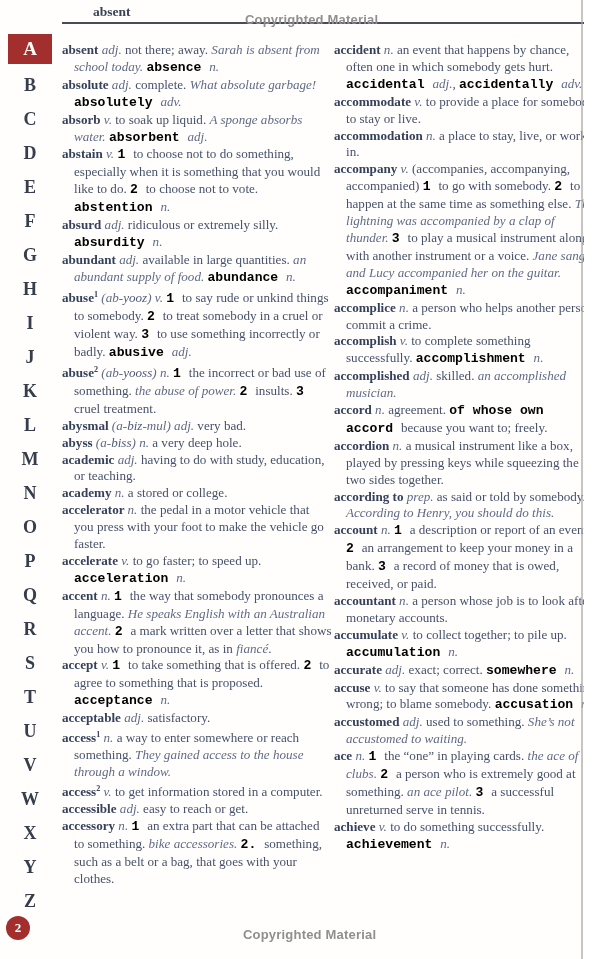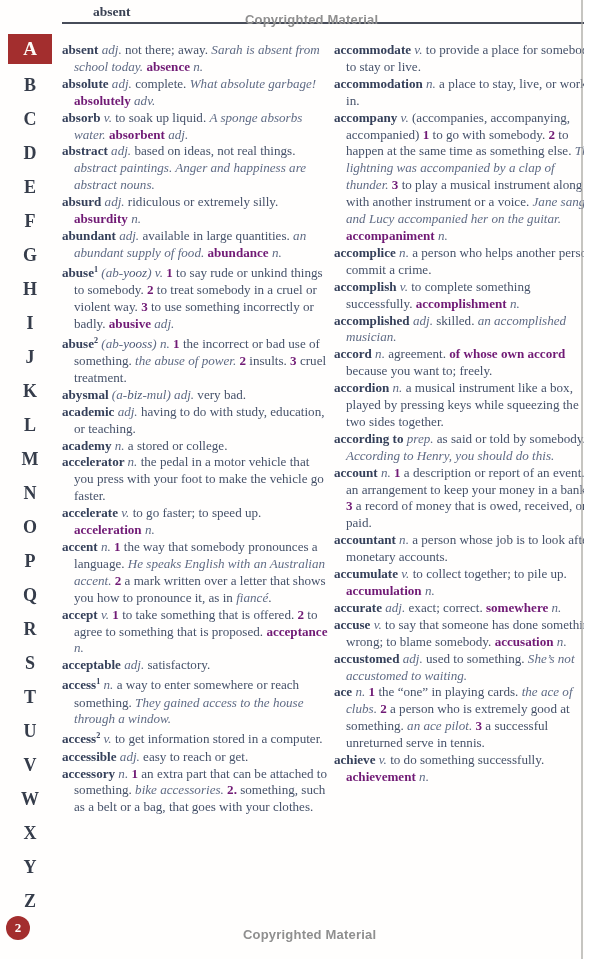--- a/index.html
+++ b/index.html
@@ -23,21 +23,21 @@
            background:#a32e2e;color:#fff;font-size:13px;font-weight:bold;
            display:flex;align-items:center;justify-content:center;}
   
   .col{position:absolute;top:42px;color:#46526a;font-size:13.1px;line-height:16.9px;}
   .col.left{left:62px;width:270px;}
   .col.right{left:334px;width:264px;}
   .entry{margin:0;padding-left:12px;text-indent:-12px;}
   .hw{font-weight:bold;color:#35405a;}
   .pos{font-style:italic;color:#5f6b85;}
   .ital{font-style:italic;color:#5f6b85;}
-  .bld{font-weight:bold;color:#701a75;}
+  .bld{font-weight:bold;color:#000000;font-family:Liberation Mono, monospace;}
   .bital{font-weight:normal;font-style:italic;color:#4d5a78;}
   sup.hsup{font-weight:bold;font-size:0.62em;color:#35405a;}
 </style>
 </head>
 <body>
 
 <div class="page">
   <span class="guideword">absent</span>
   <div class="rule"></div>
   <span class="copy top">Copyrighted Material</span>
@@ -68,39 +68,41 @@
       <div class="letter" style="top: 789px;">W</div>
       <div class="letter" style="top: 823px;">X</div>
       <div class="letter" style="top: 857px;">Y</div>
       <div class="letter" style="top: 891px;">Z</div>
     </div>
 
   <div class="col left">
       <p class="entry"><span class="hw">absent </span><span class="pos">adj. </span><span>not there; away. </span><span class="ital">Sarah is absent from school today. </span><span class="bld">absence </span><span class="pos">n.</span></p>
       <p class="entry"><span class="hw">absolute </span><span class="pos">adj. </span><span>complete. </span><span class="ital">What absolute garbage! </span><span class="bld">absolutely </span><span class="pos">adv.</span></p>
       <p class="entry"><span class="hw">absorb </span><span class="pos">v. </span><span>to soak up liquid. </span><span class="ital">A sponge absorbs water. </span><span class="bld">absorbent </span><span class="pos">adj.</span></p>
-      <p class="entry"><span class="hw">abstract </span><span class="pos">adj. </span><span>based on ideas, not real things. </span><span class="ital">abstract paintings. Anger and happiness are abstract nouns.</span></p>
+      <p class="entry"><span class="hw">abstain </span><span class="pos">v. </span><span class="bld">1 </span><span>to choose not to do something, especially when it is something that you would like to do. </span><span class="bld">2 </span><span>to choose not to vote. </span><span class="bld">abstention </span><span class="pos">n.</span></p>
       <p class="entry"><span class="hw">absurd </span><span class="pos">adj. </span><span>ridiculous or extremely silly. </span><span class="bld">absurdity </span><span class="pos">n.</span></p>
       <p class="entry"><span class="hw">abundant </span><span class="pos">adj. </span><span>available in large quantities. </span><span class="ital">an abundant supply of food. </span><span class="bld">abundance </span><span class="pos">n.</span></p>
       <p class="entry"><span class="hw">abuse</span><sup class="hsup">1</sup><span class="pos"> (</span><span class="pos">ab-</span><span class="bital">yooz</span><span class="pos">) </span><span class="pos">v. </span><span class="bld">1 </span><span>to say rude or unkind things to somebody. </span><span class="bld">2 </span><span>to treat somebody in a cruel or violent way. </span><span class="bld">3 </span><span>to use something incorrectly or badly. </span><span class="bld">abusive </span><span class="pos">adj.</span></p>
       <p class="entry"><span class="hw">abuse</span><sup class="hsup">2</sup><span class="pos"> (</span><span class="pos">ab-</span><span class="bital">yooss</span><span class="pos">) </span><span class="pos">n. </span><span class="bld">1 </span><span>the incorrect or bad use of something. </span><span class="ital">the abuse of power. </span><span class="bld">2 </span><span>insults. </span><span class="bld">3 </span><span>cruel treatment.</span></p>
       <p class="entry"><span class="hw">abysmal </span><span class="pos">(</span><span class="pos">a-</span><span class="bital">biz</span><span class="pos">-mul</span><span class="pos">) </span><span class="pos">adj. </span><span>very bad.</span></p>
+      <p class="entry"><span class="hw">abyss </span><span class="pos">(</span><span class="pos">a-</span><span class="bital">biss</span><span class="pos">) </span><span class="pos">n. </span><span>a very deep hole.</span></p>
       <p class="entry"><span class="hw">academic </span><span class="pos">adj. </span><span>having to do with study, education, or teaching.</span></p>
       <p class="entry"><span class="hw">academy </span><span class="pos">n. </span><span>a stored or college.</span></p>
       <p class="entry"><span class="hw">accelerator </span><span class="pos">n. </span><span>the pedal in a motor vehicle that you press with your foot to make the vehicle go faster.</span></p>
       <p class="entry"><span class="hw">accelerate </span><span class="pos">v. </span><span>to go faster; to speed up. </span><span class="bld">acceleration </span><span class="pos">n.</span></p>
       <p class="entry"><span class="hw">accent </span><span class="pos">n. </span><span class="bld">1 </span><span>the way that somebody pronounces a language. </span><span class="ital">He speaks English with an Australian accent. </span><span class="bld">2 </span><span>a mark written over a letter that shows you how to pronounce it, as in </span><span class="ital">fiancé</span><span>.</span></p>
       <p class="entry"><span class="hw">accept </span><span class="pos">v. </span><span class="bld">1 </span><span>to take something that is offered. </span><span class="bld">2 </span><span>to agree to something that is proposed. </span><span class="bld">acceptance </span><span class="pos">n.</span></p>
       <p class="entry"><span class="hw">acceptable </span><span class="pos">adj. </span><span>satisfactory.</span></p>
       <p class="entry"><span class="hw">access</span><sup class="hsup">1</sup><span> </span><span class="pos">n. </span><span>a way to enter somewhere or reach something. </span><span class="ital">They gained access to the house through a window.</span></p>
       <p class="entry"><span class="hw">access</span><sup class="hsup">2</sup><span> </span><span class="pos">v. </span><span>to get information stored in a computer.</span></p>
       <p class="entry"><span class="hw">accessible </span><span class="pos">adj. </span><span>easy to reach or get.</span></p>
       <p class="entry"><span class="hw">accessory </span><span class="pos">n. </span><span class="bld">1 </span><span>an extra part that can be attached to something. </span><span class="ital">bike accessories. </span><span class="bld">2. </span><span>something, such as a belt or a bag, that goes with your clothes.</span></p>
     </div>
   <div class="col right">
+      <p class="entry"><span class="hw">accident </span><span class="pos">n. </span><span>an event that happens by chance, often one in which somebody gets hurt. </span><span class="bld">accidental </span><span class="pos">adj.</span><span>, </span><span class="bld">accidentally </span><span class="pos">adv.</span></p>
       <p class="entry"><span class="hw">accommodate </span><span class="pos">v. </span><span>to provide a place for somebody to stay or live.</span></p>
       <p class="entry"><span class="hw">accommodation </span><span class="pos">n. </span><span>a place to stay, live, or work in.</span></p>
       <p class="entry"><span class="hw">accompany </span><span class="pos">v. </span><span>(accompanies, accompanying, accompanied) </span><span class="bld">1 </span><span>to go with somebody. </span><span class="bld">2 </span><span>to happen at the same time as something else. </span><span class="ital">The lightning was accompanied by a clap of thunder. </span><span class="bld">3 </span><span>to play a musical instrument along with another instrument or a voice. </span><span class="ital">Jane sang, and Lucy accompanied her on the guitar. </span><span class="bld">accompaniment </span><span class="pos">n.</span></p>
       <p class="entry"><span class="hw">accomplice </span><span class="pos">n. </span><span>a person who helps another person commit a crime.</span></p>
       <p class="entry"><span class="hw">accomplish </span><span class="pos">v. </span><span>to complete something successfully. </span><span class="bld">accomplishment </span><span class="pos">n.</span></p>
       <p class="entry"><span class="hw">accomplished </span><span class="pos">adj. </span><span>skilled. </span><span class="ital">an accomplished musician.</span></p>
       <p class="entry"><span class="hw">accord </span><span class="pos">n. </span><span>agreement. </span><span class="bld">of whose own accord </span><span>because you want to; freely.</span></p>
       <p class="entry"><span class="hw">accordion </span><span class="pos">n. </span><span>a musical instrument like a box, played by pressing keys while squeezing the two sides together.</span></p>
       <p class="entry"><span class="hw">according to </span><span class="pos">prep. </span><span>as said or told by somebody. </span><span class="ital">According to Henry, you should do this.</span></p>
       <p class="entry"><span class="hw">account </span><span class="pos">n. </span><span class="bld">1 </span><span>a description or report of an event. </span><span class="bld">2 </span><span>an arrangement to keep your money in a bank. </span><span class="bld">3 </span><span>a record of money that is owed, received, or paid.</span></p>

